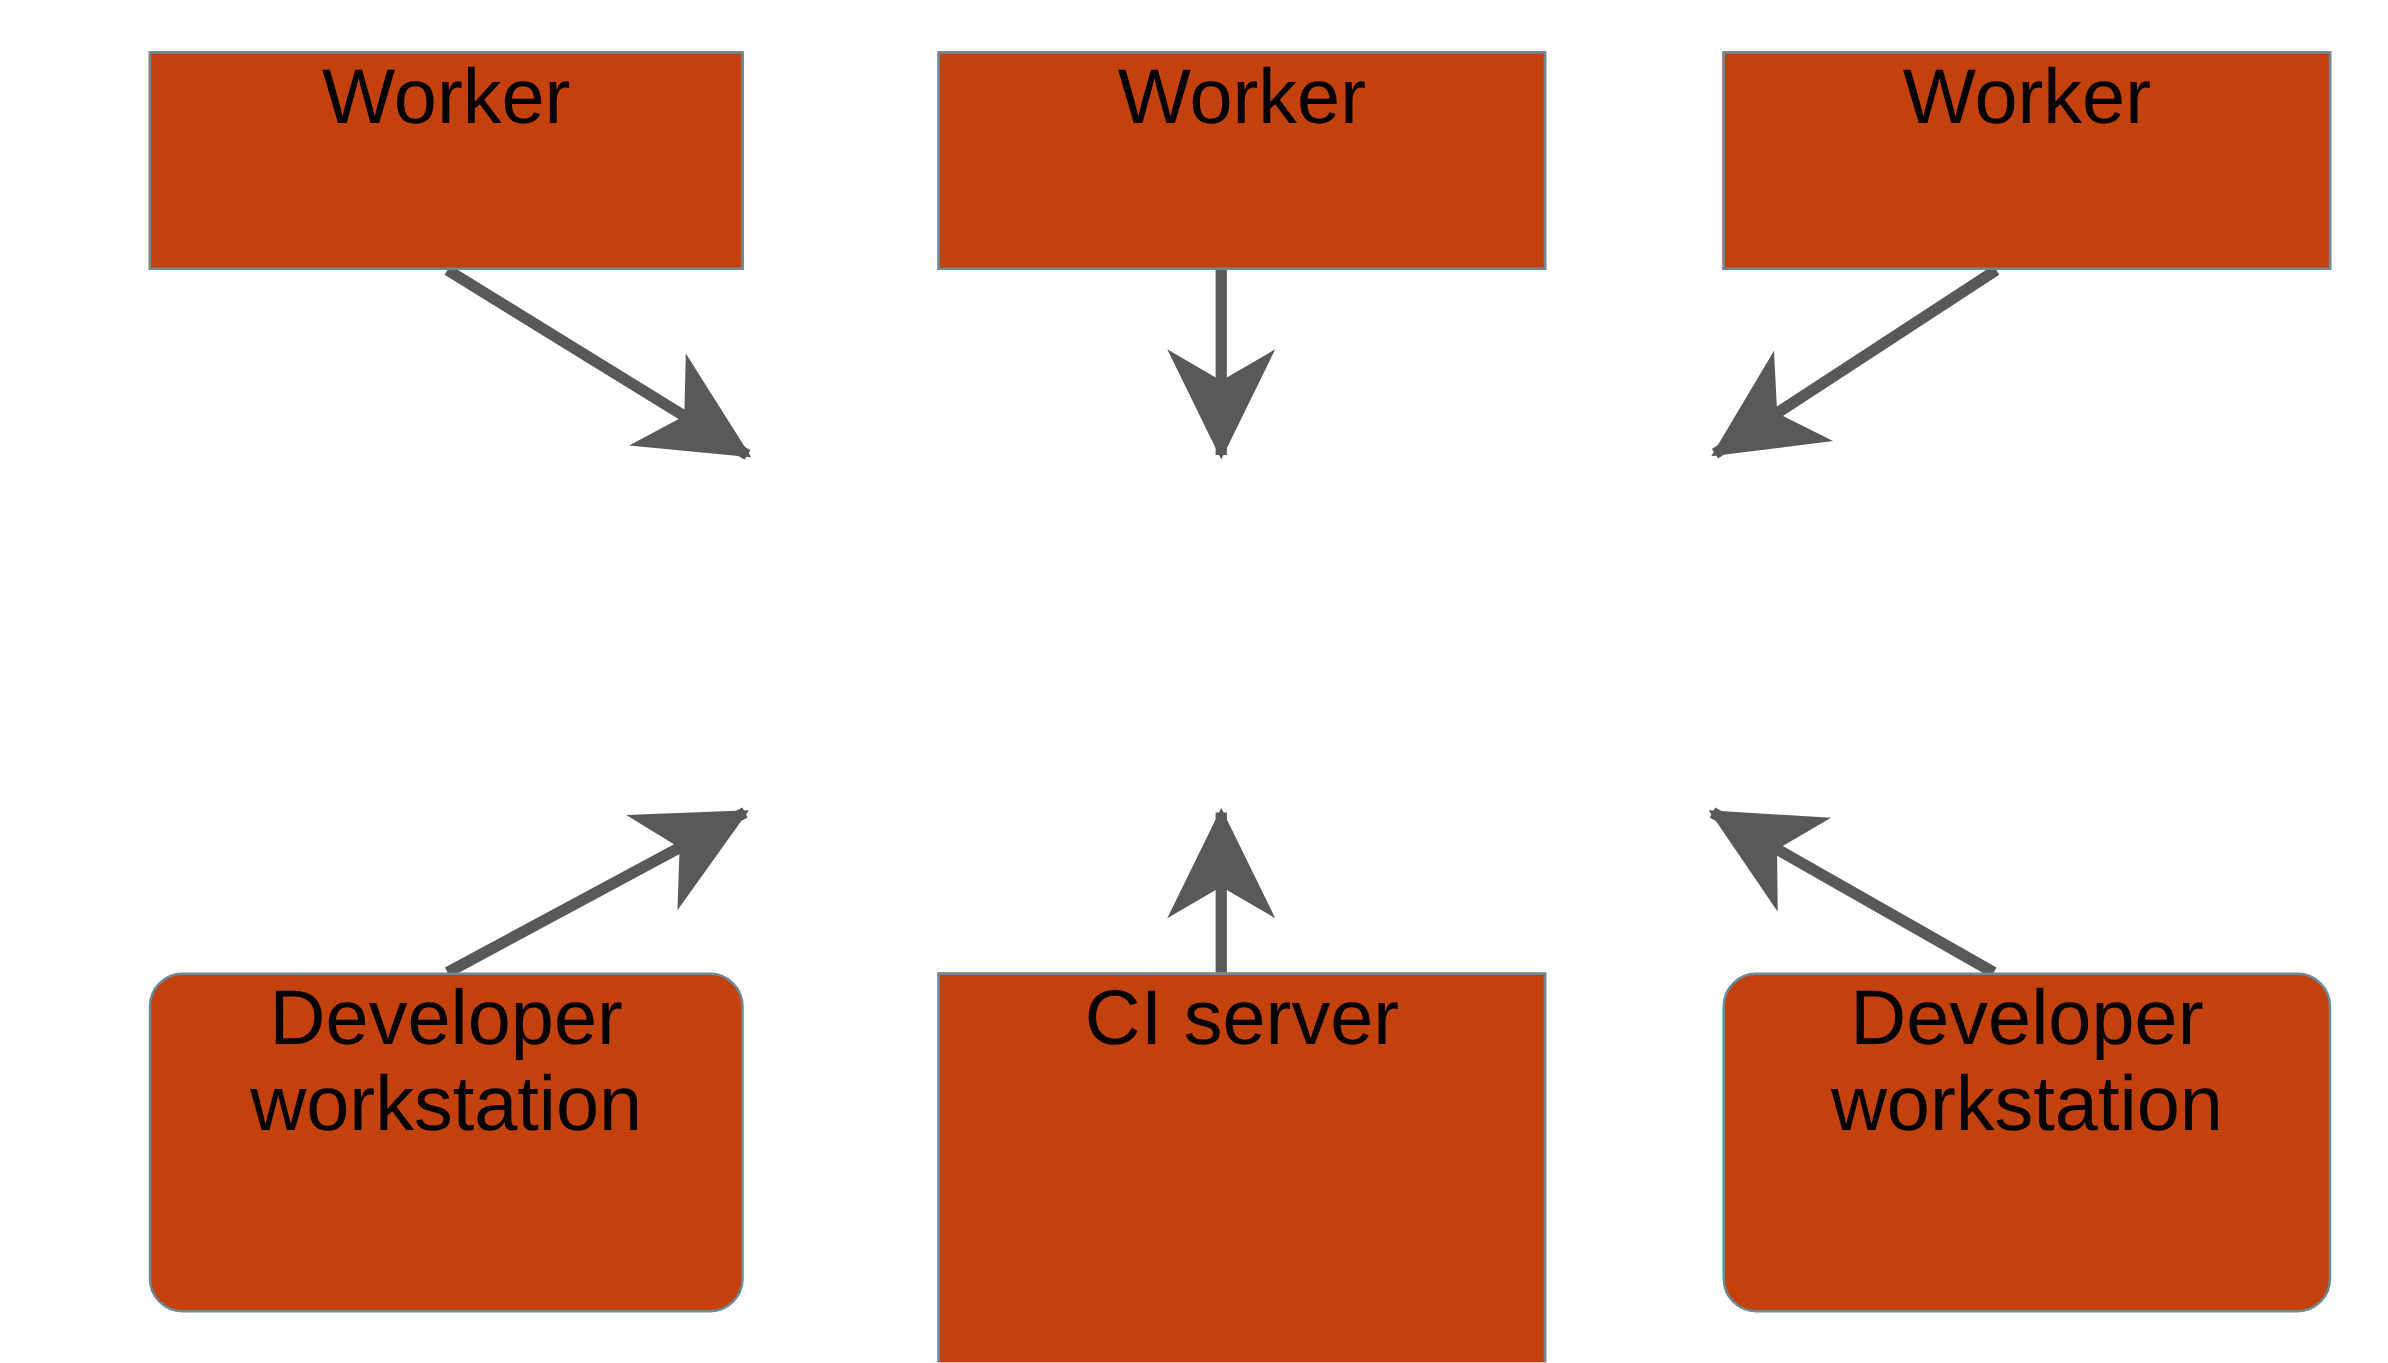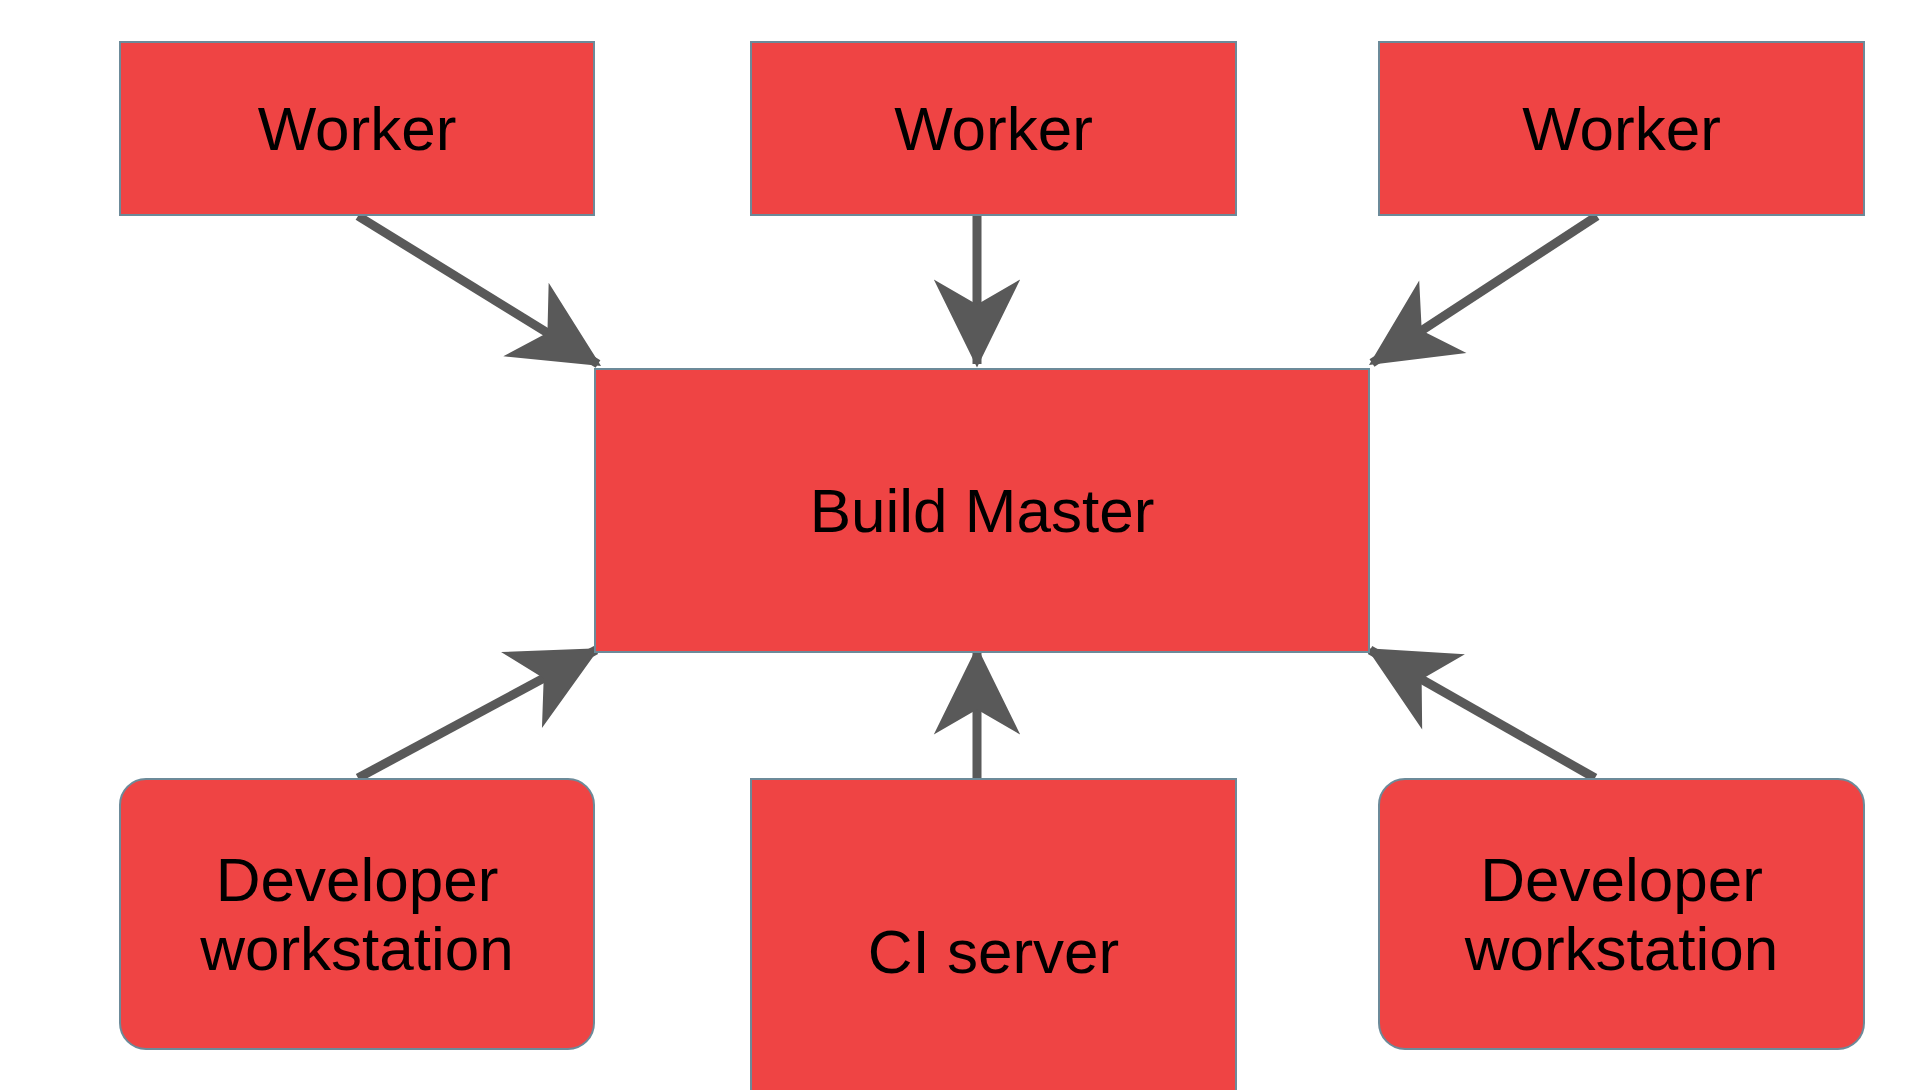--- a/index.html
+++ b/index.html
@@ -21,24 +21,23 @@
     position: absolute;
     left: 0;
     top: 0;
     width: 1910px;
     height: 1090px;
     pointer-events: none;
   }
   .node {
     position: absolute;
     box-sizing: border-box;
-    background: #ef4444;
+    background: #c2410c;
     border: 2px solid #6c8a99;
     display: flex;
-    align-items: center;
     justify-content: center;
     text-align: center;
     color: #000000;
     font-family: "Liberation Sans", sans-serif;
     font-weight: 400;
     line-height: 1.12;
     white-space: pre-line;
   }
   .node-label {
     display: block;
@@ -91,23 +90,20 @@
   </div>
 
   <div class="node n-worker" id="node-worker-2" style="left:750px; top:41px; width:487px; height:175px;">
     <span class="node-label">Worker</span>
   </div>
 
   <div class="node n-worker" id="node-worker-3" style="left:1378px; top:41px; width:487px; height:175px;">
     <span class="node-label">Worker</span>
   </div>
 
-  <div class="node n-master" id="node-build-master" style="left:594px; top:368px; width:776px; height:285px;">
-    <span class="node-label">Build Master</span>
-  </div>
 
   <div class="node n-workstation" id="node-workstation-1" style="left:119px; top:778px; width:476px; height:272px;">
     <span class="node-label">Developer
 workstation</span>
   </div>
 
   <div class="node n-ci" id="node-ci-server" style="left:750px; top:778px; width:487px; height:348px;">
     <span class="node-label">CI server</span>
   </div>
 

